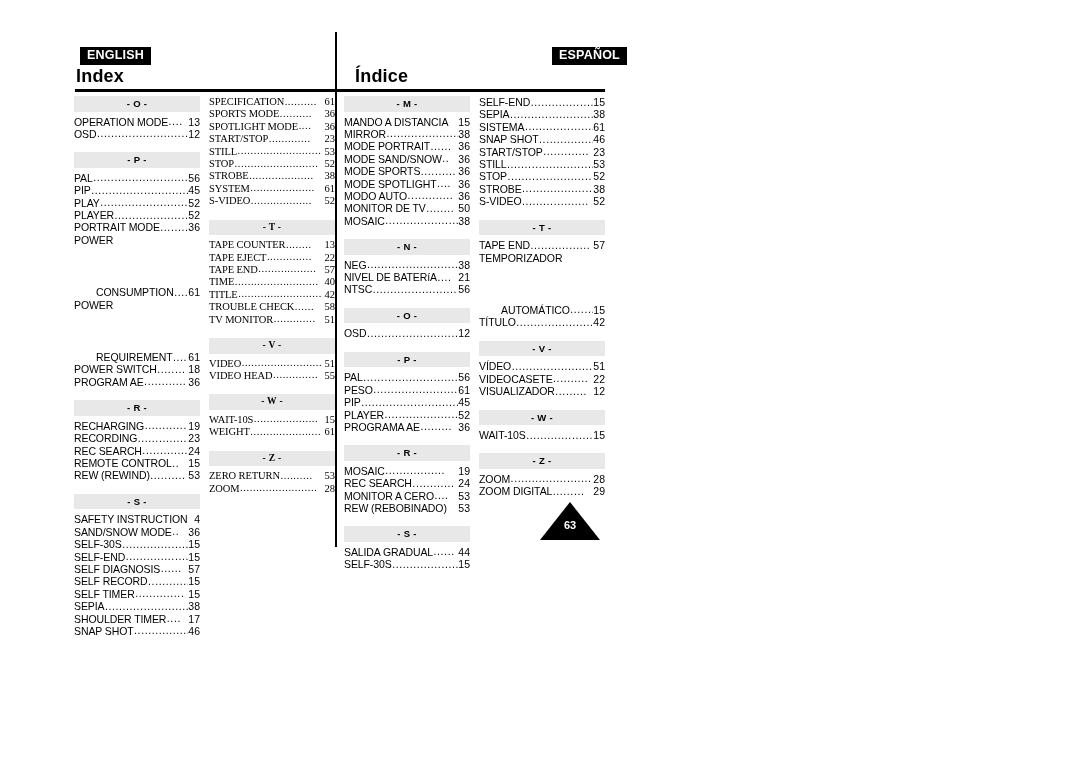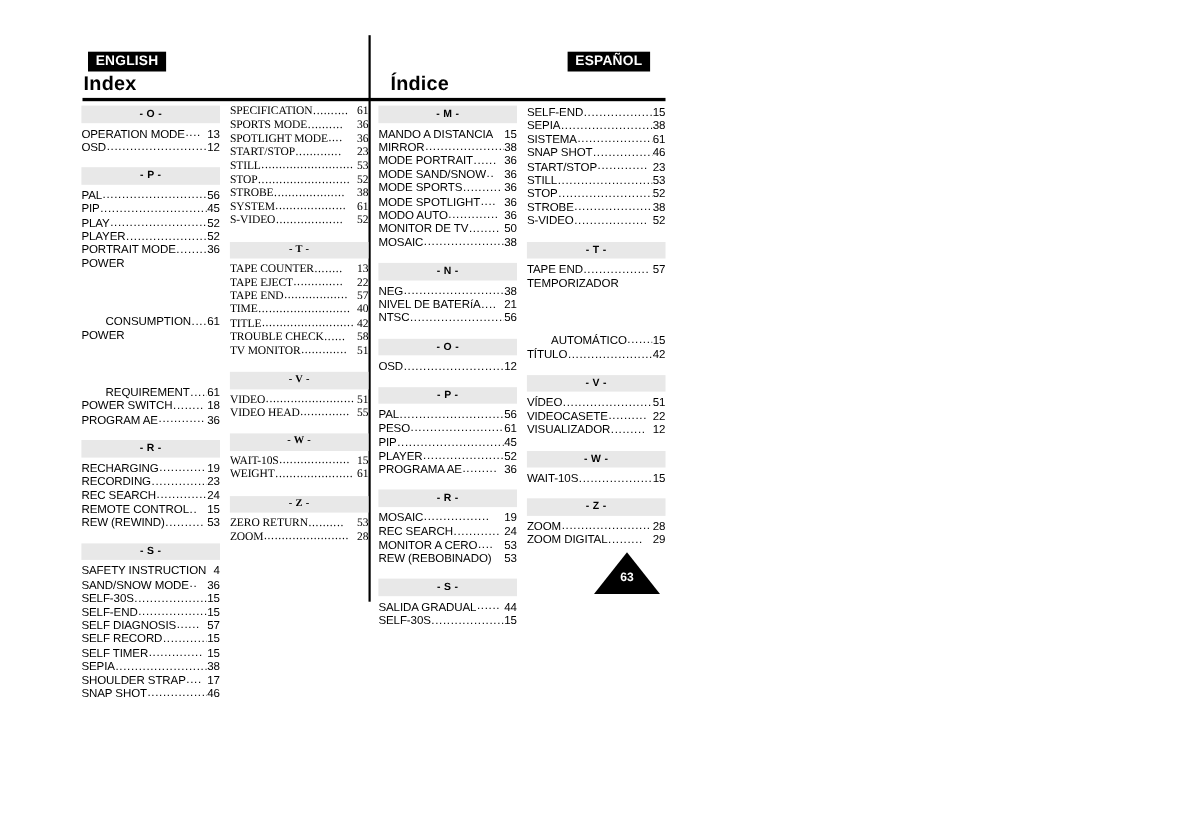--- a/index.html
+++ b/index.html
@@ -28,21 +28,21 @@
     position: absolute;
     background: #000000;
     color: #ffffff;
     font-weight: bold;
     font-size: 12.5px;
     letter-spacing: 0.2px;
     padding: 2px 7px 3px 7px;
     line-height: 1;
   }
   #badge-english { left: 80px; top: 47px; }
-  #badge-espanol { left: 516px; top: 47px; }
+  #badge-espanol { left: 552px; top: 47px; }
 
   
   .page-title {
     position: absolute;
     font-weight: bold;
     font-size: 18px;
     letter-spacing: 0.2px;
   }
   #title-en { left: 76px; top: 66px; }
   #title-es { left: 343px; top: 66px; margin-left: 12px; }
@@ -309,21 +309,21 @@
             <span class="term">SELF TIMER</span>
             <span class="leader">..............</span>
             <span class="pg">15</span>
           </div>
           <div class="entry">
             <span class="term">SEPIA</span>
             <span class="leader">...........................</span>
             <span class="pg">38</span>
           </div>
           <div class="entry">
-            <span class="term">SHOULDER STRAP</span>
+            <span class="term">SHOULDER TIMER</span>
             <span class="leader">....</span>
             <span class="pg">17</span>
           </div>
           <div class="entry">
             <span class="term">SNAP SHOT</span>
             <span class="leader">................</span>
             <span class="pg">46</span>
           </div>
         </div>
       </div>

